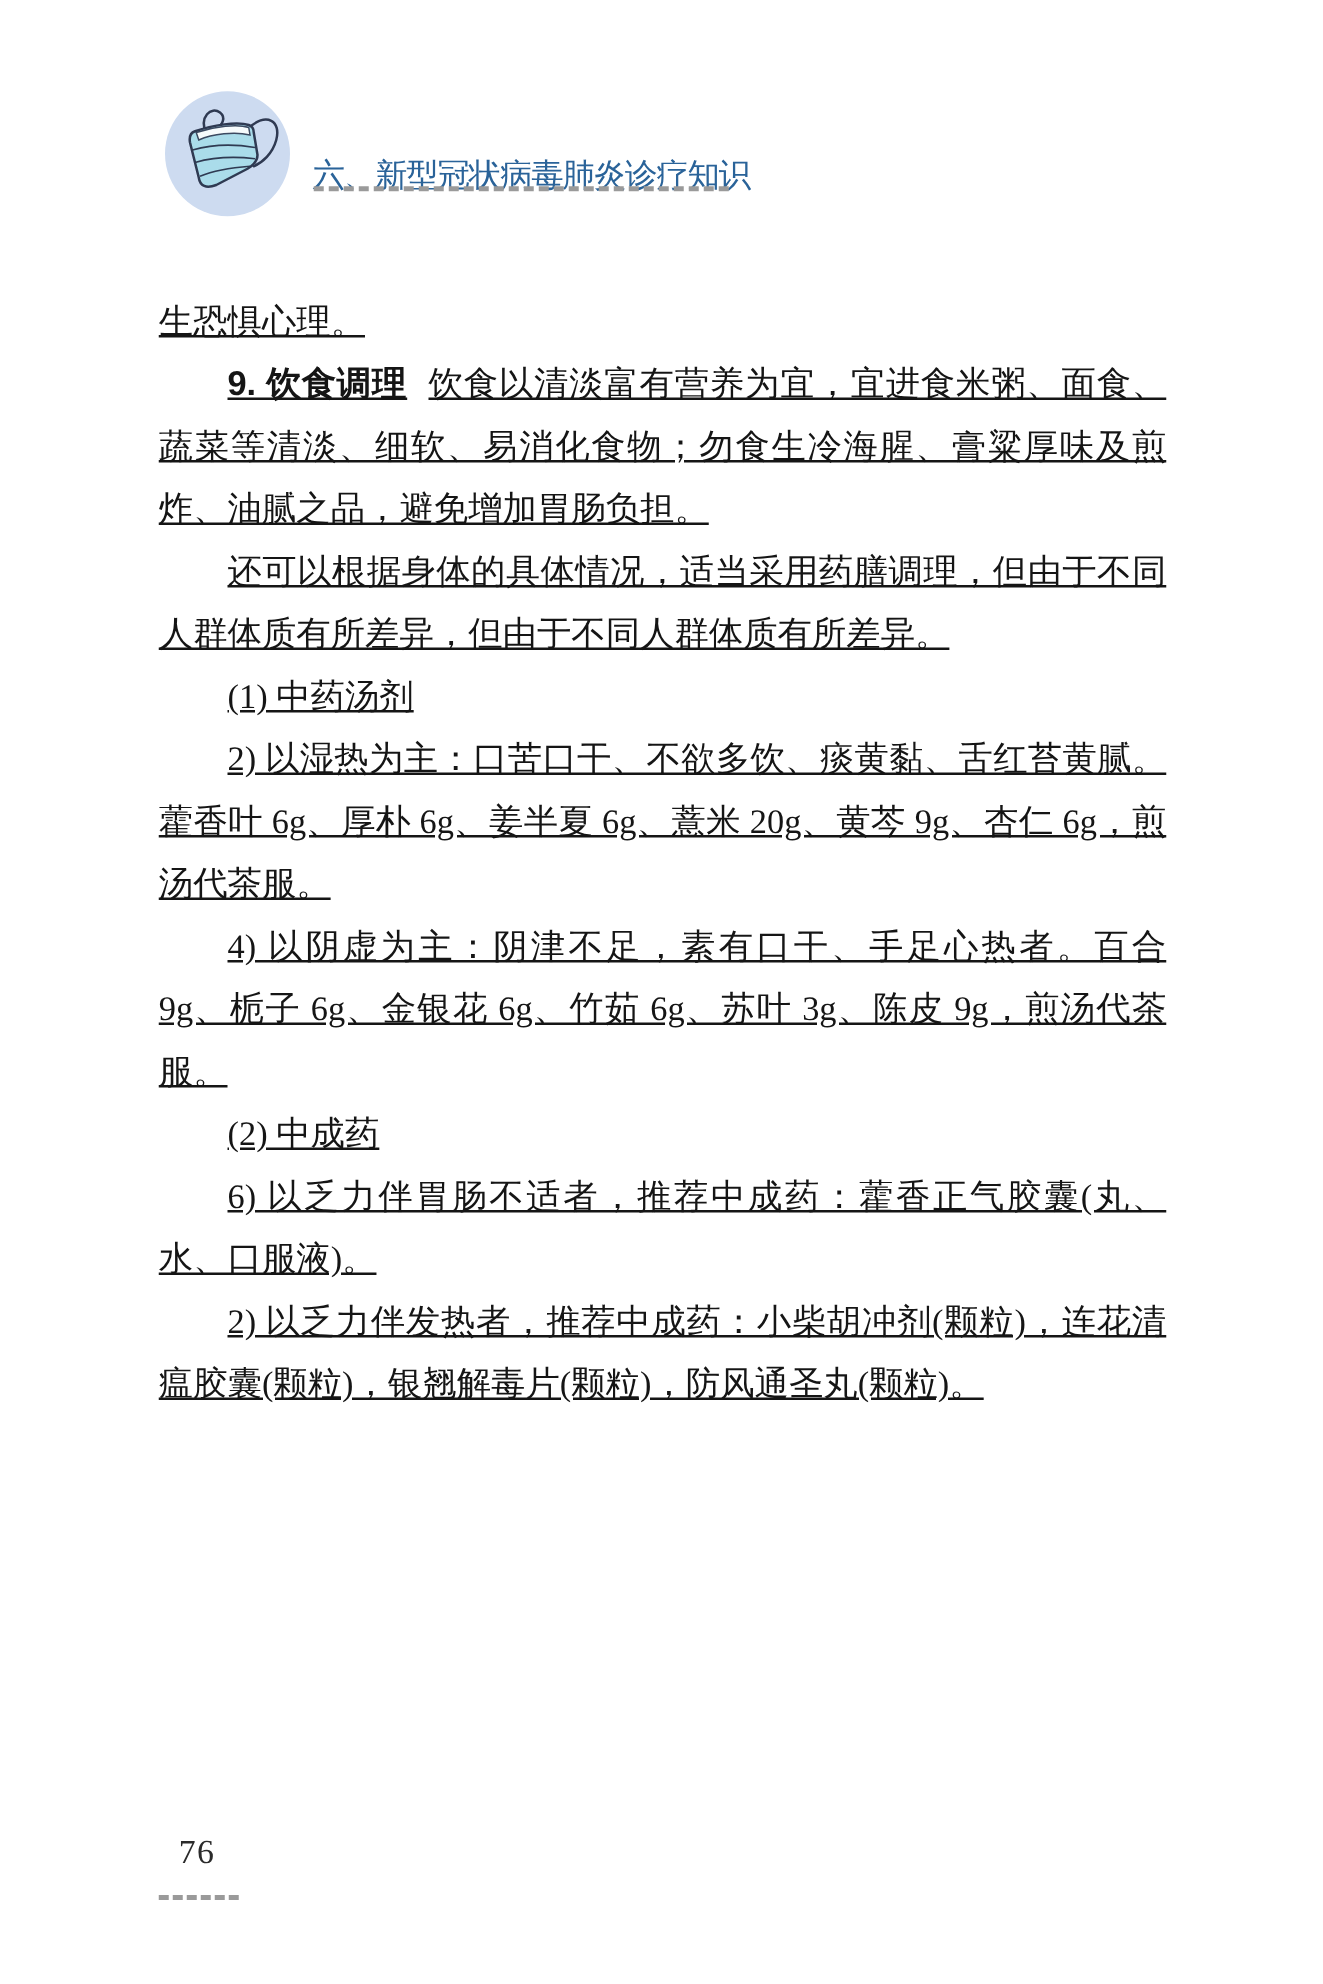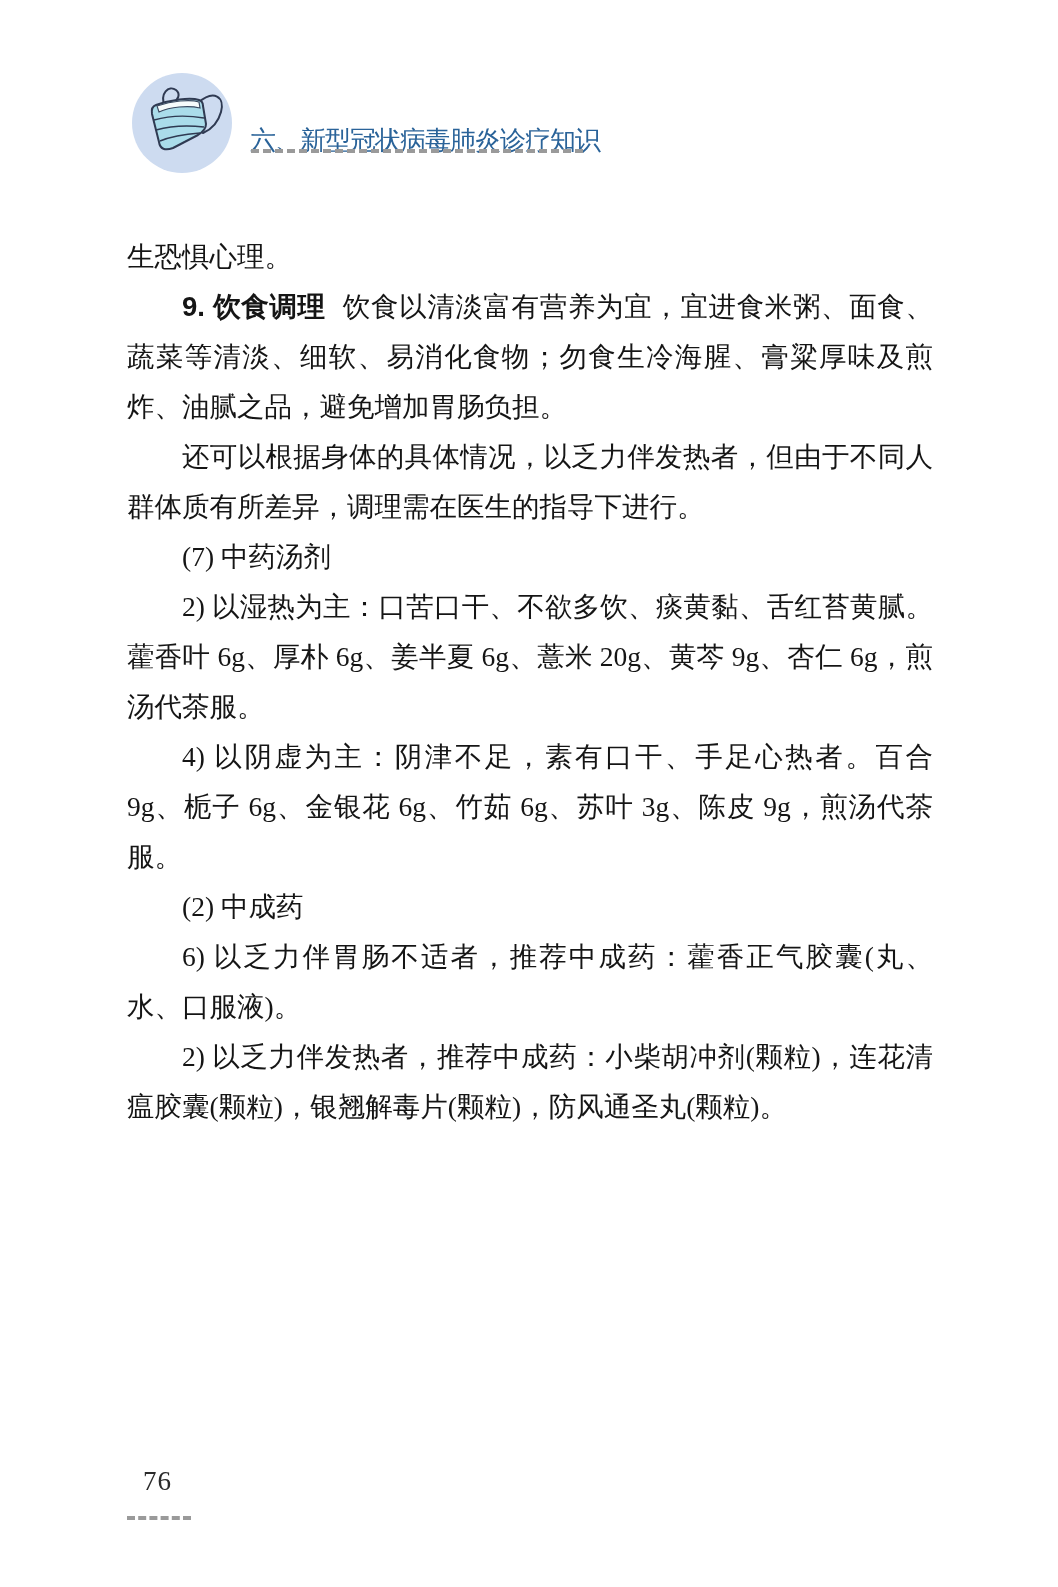--- a/index.html
+++ b/index.html
@@ -34,21 +34,21 @@
   .title-dashes{
     position:absolute;left:251px;top:149px;width:332px;height:0;
     border-top:4px dashed var(--dash_gray);
   }
   
   .page-body{
     position:absolute;left:127px;top:232px;width:806px;
     font-size:27.5px;line-height:50px;color:var(--text_black);
     text-align:justify;text-justify:inter-ideograph;
   }
-  .para{margin:0;}
+  .para{margin:0;text-decoration:underline;}
   .para.indent{text-indent:2em;}
   .para strong{
     font-family:"Liberation Sans","DejaVu Sans",sans-serif;
     font-weight:700;margin-right:.62em;
   }
   
   .page-number{
     position:absolute;left:143px;top:1466px;
     font-size:27px;color:#2b2b2b;letter-spacing:1px;
   }
@@ -81,22 +81,22 @@
         <path d="M28,68 C40,63 55,61 68,60" fill="none" stroke="var(--mask_outline)" stroke-width="1.4"></path>
       </svg>
     </div>
     <div class="chapter-title">六、新型冠状病毒肺炎诊疗知识</div>
     <div class="title-dashes"></div>
   </div>
 
   <div class="page-body" id="page-body">
       <p class="para"><span>生恐惧心理。</span></p>
       <p class="para indent"><strong>9. 饮食调理</strong><span>饮食以清淡富有营养为宜，宜进食米粥、面食、蔬菜等清淡、细软、易消化食物；勿食生冷海腥、膏粱厚味及煎炸、油腻之品，避免增加胃肠负担。</span></p>
-      <p class="para indent"><span>还可以根据身体的具体情况，以乏力伴发热者，但由于不同人群体质有所差异，调理需在医生的指导下进行。</span></p>
-      <p class="para indent"><span>(7) 中药汤剂</span></p>
+      <p class="para indent"><span>还可以根据身体的具体情况，适当采用药膳调理，但由于不同人群体质有所差异，但由于不同人群体质有所差异。</span></p>
+      <p class="para indent"><span>(1) 中药汤剂</span></p>
       <p class="para indent"><span>2) 以湿热为主：口苦口干、不欲多饮、痰黄黏、舌红苔黄腻。藿香叶 6g、厚朴 6g、姜半夏 6g、薏米 20g、黄芩 9g、杏仁 6g，煎汤代茶服。</span></p>
       <p class="para indent"><span>4) 以阴虚为主：阴津不足，素有口干、手足心热者。百合 9g、栀子 6g、金银花 6g、竹茹 6g、苏叶 3g、陈皮 9g，煎汤代茶服。</span></p>
       <p class="para indent"><span>(2) 中成药</span></p>
       <p class="para indent"><span>6) 以乏力伴胃肠不适者，推荐中成药：藿香正气胶囊(丸、水、口服液)。</span></p>
       <p class="para indent"><span>2) 以乏力伴发热者，推荐中成药：小柴胡冲剂(颗粒)，连花清瘟胶囊(颗粒)，银翘解毒片(颗粒)，防风通圣丸(颗粒)。</span></p>
     </div>
 
   <div class="page-number">76</div>
   <div class="footer-dashes"></div>
 

